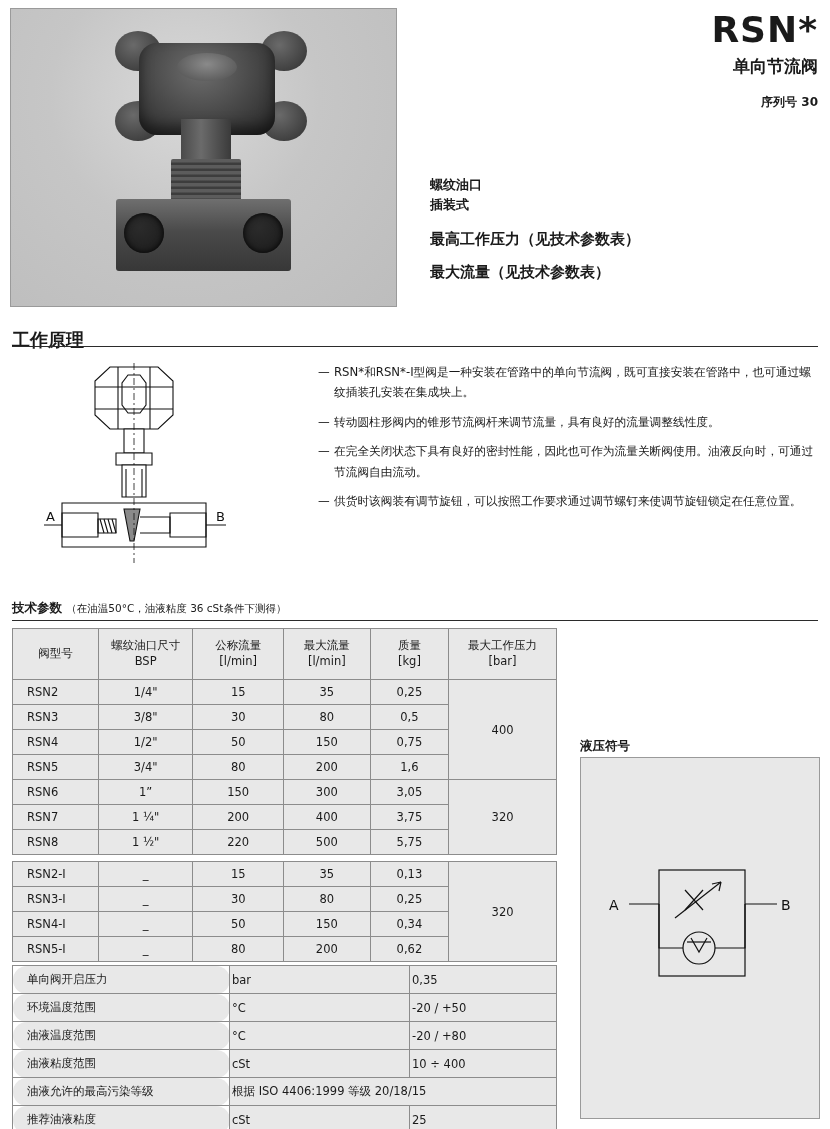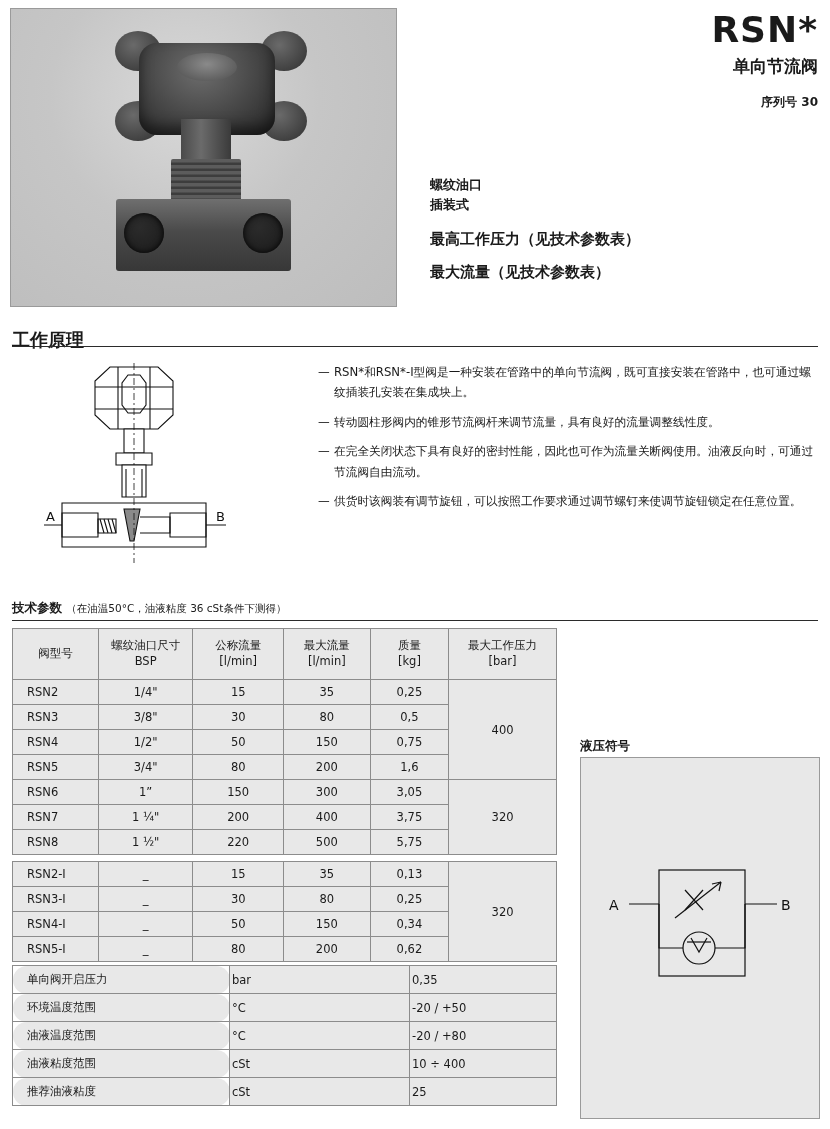--- a/index.html
+++ b/index.html
@@ -332,20 +332,24 @@
         <td class="lbl">油液温度范围</td>
         <td class="unit">°C</td>
         <td>-20 / +80</td>
       </tr>
       <tr>
         <td class="lbl">油液粘度范围</td>
         <td class="unit">cSt</td>
         <td>10 ÷ 400</td>
       </tr>
       <tr>
+        <td class="lbl">油液允许的最高污染等级</td>
+        <td colspan="2">根据 ISO 4406:1999 等级 20/18/15</td>
+      </tr>
+      <tr>
         <td class="lbl">推荐油液粘度</td>
         <td class="unit">cSt</td>
         <td>25</td>
       </tr>
     </tbody>
   </table>
 
   <div id="symbol-title">液压符号</div>
   <div class="symbol-box">
     <svg width="236" height="358" viewBox="0 0 236 358">

